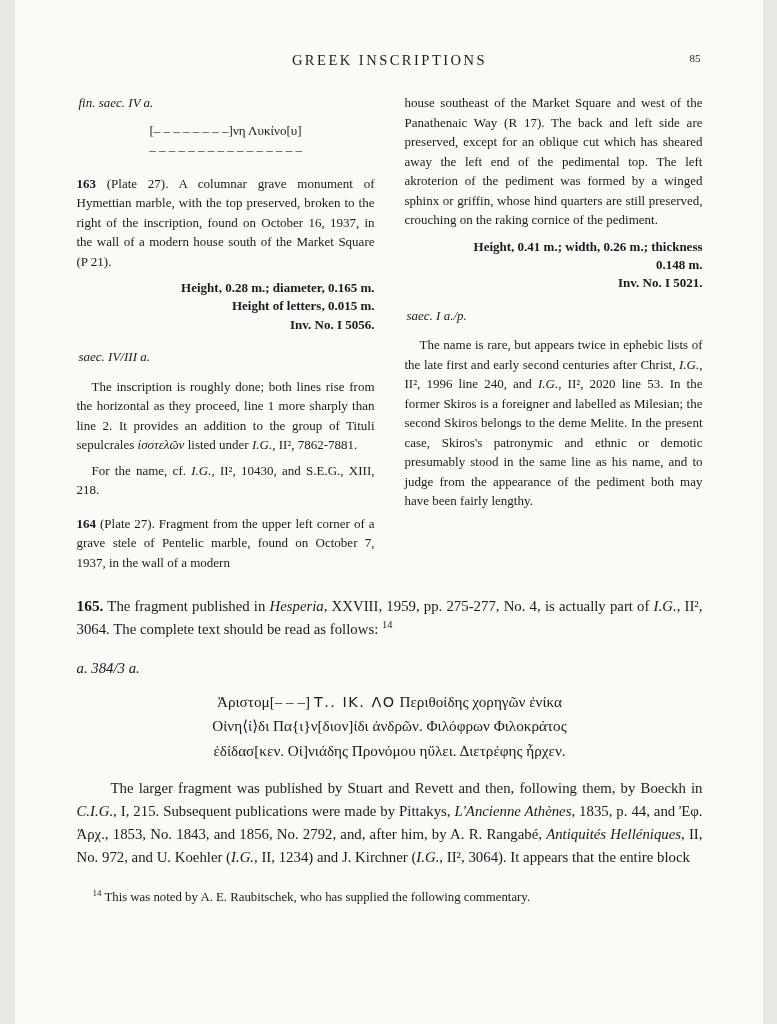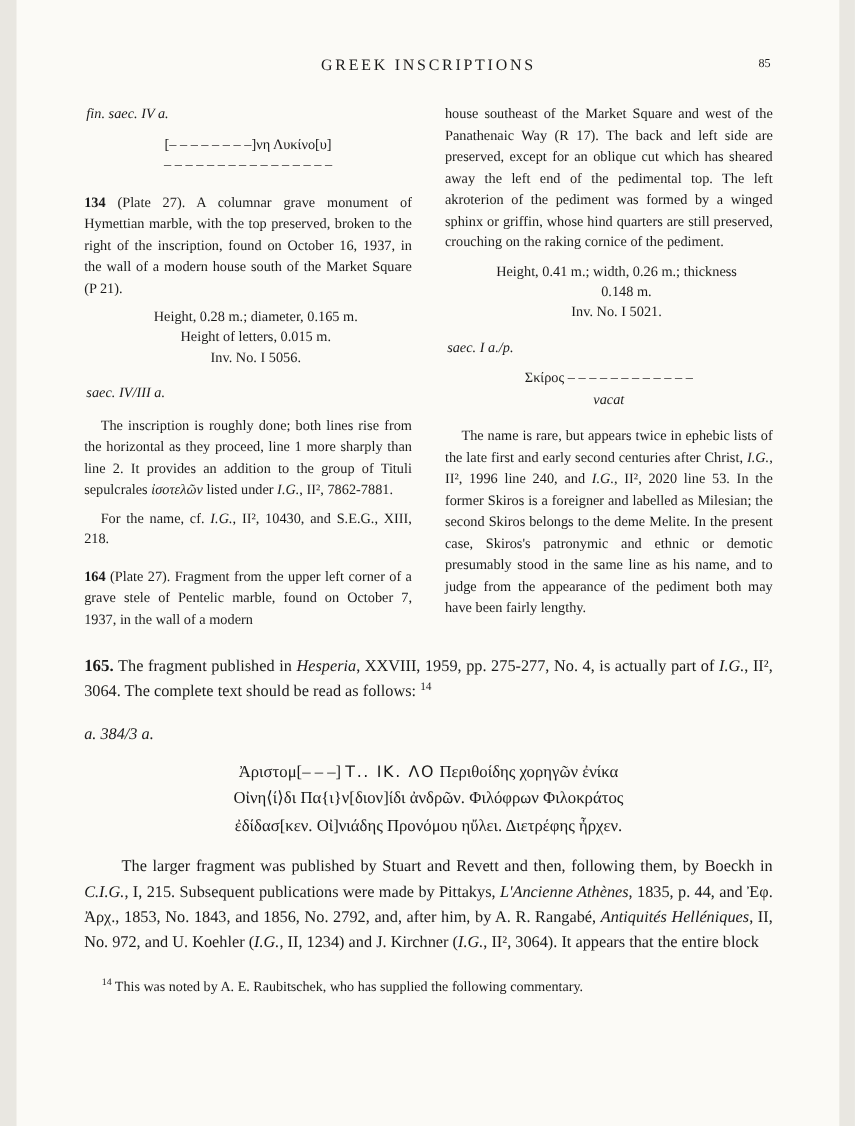--- a/index.html
+++ b/index.html
@@ -16,21 +16,21 @@
   .columns{display:flex;gap:30px;align-items:flex-start;}
   .col{flex:1;min-width:0;font-size:13px;line-height:1.5;text-align:justify;}
   .col > :first-child{margin-top:0;}
   p{margin:0;}
   .date-heading{font-style:italic;text-align:left;margin:13px 0 6px 2px;}
   .inscription{text-align:center;margin:8px 0 14px 0;}
   .insc-line{white-space:nowrap;}
   .insc-italic{font-style:italic;}
   .entry{margin:14px 0 8px 0;}
   .entry-num{font-weight:bold;}
-  .measurements{margin:8px 0 8px 14px;text-align:center;line-height:1.42;}
+  .measurements{margin:8px 0 8px 14px;text-align:right;line-height:1.42;font-weight:bold;}
   .meas-cont{padding-left:18px;}
   .indent{text-indent:15px;margin:6px 0 0 0;}
   .after-gap{margin-top:10px;}
   
   .full-section{margin-top:14px;font-size:14.8px;line-height:1.55;text-align:justify;}
   .lead{margin:0;}
   .lead-num{font-weight:bold;font-size:15.4px;}
   .date-heading-lg{font-style:italic;text-align:left;margin:16px 0 10px 0;font-size:14.8px;}
   .greek-block{text-align:center;margin:6px 0 14px 0;font-size:15.2px;line-height:1.6;}
   .epig{font-family:"DejaVu Sans","Liberation Sans",sans-serif;font-size:0.95em;letter-spacing:1.5px;}
@@ -53,21 +53,21 @@
   <div class="columns">
 
     <div class="col">
       <p class="date-heading">fin. saec. IV a.</p>
 
       <div class="inscription">
         <div class="insc-line">[– – – – – – – –]νη Λυκίνο[υ]</div>
         <div class="insc-line">– – – – – – – – – – – – – – – –</div>
       </div>
 
-      <p class="entry"><b class="entry-num">134</b><span> (Plate 27).  A columnar grave monument of Hymettian marble, with the top preserved, broken to the right of the inscription, found on October 16, 1937, in the wall of a modern house south of the Market Square (P 21).</span></p>
+      <p class="entry"><b class="entry-num">163</b><span> (Plate 27).  A columnar grave monument of Hymettian marble, with the top preserved, broken to the right of the inscription, found on October 16, 1937, in the wall of a modern house south of the Market Square (P 21).</span></p>
 
       <div class="measurements">
         <div class="meas-line">Height, 0.28 m.;  diameter, 0.165 m.</div>
         <div class="meas-line">Height of letters, 0.015 m.</div>
         <div class="meas-line">Inv. No. I 5056.</div>
       </div>
 
       <p class="date-heading">saec. IV/III a.</p>
 
 
@@ -81,24 +81,20 @@
       <p>house southeast of the Market Square and west of the Panathenaic Way (R 17).  The back and left side are preserved, except for an oblique cut which has sheared away the left end of the pedimental top.  The left akroterion of the pediment was formed by a winged sphinx or griffin, whose hind quarters are still preserved, crouching on the raking cornice of the pediment.</p>
 
       <div class="measurements">
         <div class="meas-line">Height, 0.41 m.;  width, 0.26 m.;  thickness</div>
         <div class="meas-line meas-cont">0.148 m.</div>
         <div class="meas-line">Inv. No. I 5021.</div>
       </div>
 
       <p class="date-heading">saec. I a./p.</p>
 
-      <div class="inscription">
-        <div class="insc-line">Σκίρος – – – – – – – – – – – –</div>
-        <div class="insc-line insc-italic">vacat</div>
-      </div>
 
       <p class="indent after-gap">The name is rare, but appears twice in ephebic lists of the late first and early second centuries after Christ, <i>I.G.</i>, II², 1996 line 240, and <i>I.G.</i>, II², 2020 line 53.  In the former Skiros is a foreigner and labelled as Milesian; the second Skiros belongs to the deme Melite.  In the present case, Skiros's patronymic and ethnic or demotic presumably stood in the same line as his name, and to judge from the appearance of the pediment both may have been fairly lengthy.</p>
     </div>
 
   </div>
 
   <div class="full-section">
     <p class="lead"><b class="lead-num">165.</b><span>  The fragment published in <i>Hesperia</i>, XXVIII, 1959, pp. 275-277, No. 4, is actually part of <i>I.G.</i>, II², 3064.  The complete text should be read as follows: <sup>14</sup></span></p>
 
     <p class="date-heading-lg">a. 384/3 a.</p>

